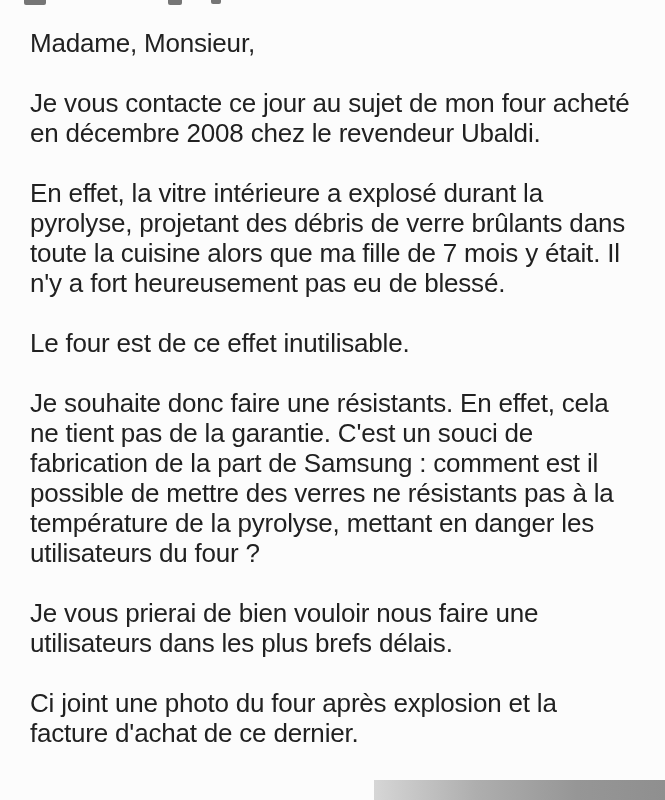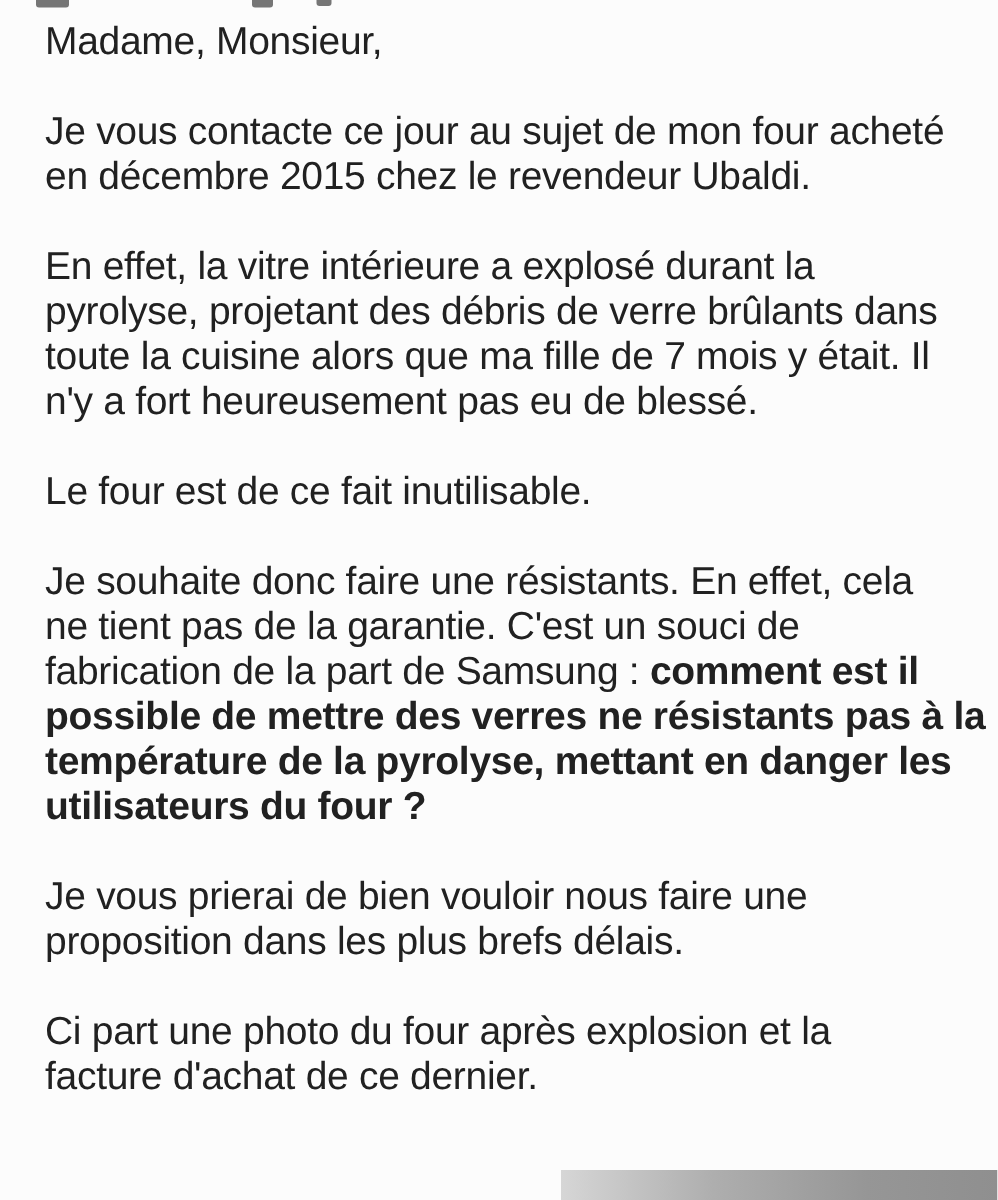--- a/index.html
+++ b/index.html
@@ -20,25 +20,25 @@
     left: 0;
     width: 665px;
     padding: 12px 20px 0 30px;
     box-sizing: border-box;
     color: #212121;
     font-size: 26px;
     line-height: 30px;
     letter-spacing: -0.2px;
   }
   .para {
-    margin: 0 0 30px 0;
+    margin: 16px 0 30px 0;
     white-space: pre;      
   }
   .para .bold {
-    font-weight: 700;
+    font-weight: 400;
   }
   
   .crop-mark {
     position: absolute;
     top: 0;
     height: 5px;
     background: #4a4a4a;
     opacity: 0.75;
     border-radius: 0 0 2px 2px;
   }
@@ -58,31 +58,31 @@
 </head>
 <body>
 
 <div class="crop-mark m1"></div>
 <div class="crop-mark m2"></div>
 <div class="crop-mark m3"></div>
 
 <main class="letter-body">
     <p class="para"><span>Madame, Monsieur,</span></p>
     <p class="para"><span>Je vous contacte ce jour au sujet de mon four acheté
-en décembre 2015 chez le revendeur Ubaldi.</span></p>
+en décembre 2008 chez le revendeur Ubaldi.</span></p>
     <p class="para"><span>En effet, la vitre intérieure a explosé durant la
 pyrolyse, projetant des débris de verre brûlants dans
 toute la cuisine alors que ma fille de 7 mois y était. Il
 n'y a fort heureusement pas eu de blessé.</span></p>
-    <p class="para"><span>Le four est de ce fait inutilisable.</span></p>
+    <p class="para"><span>Le four est de ce effet inutilisable.</span></p>
     <p class="para"><span>Je souhaite donc faire une résistants. En effet, cela
 ne tient pas de la garantie. C'est un souci de
 fabrication de la part de Samsung : </span><span class="bold">comment est il
 possible de mettre des verres ne résistants pas à la
 température de la pyrolyse, mettant en danger les
 utilisateurs du four ?</span></p>
     <p class="para"><span>Je vous prierai de bien vouloir nous faire une
-proposition dans les plus brefs délais.</span></p>
-    <p class="para"><span>Ci part une photo du four après explosion et la
+utilisateurs dans les plus brefs délais.</span></p>
+    <p class="para"><span>Ci joint une photo du four après explosion et la
 facture d'achat de ce dernier.</span></p>
   </main>
 
 <div class="attachment-edge"></div>
 
 </body></html>

